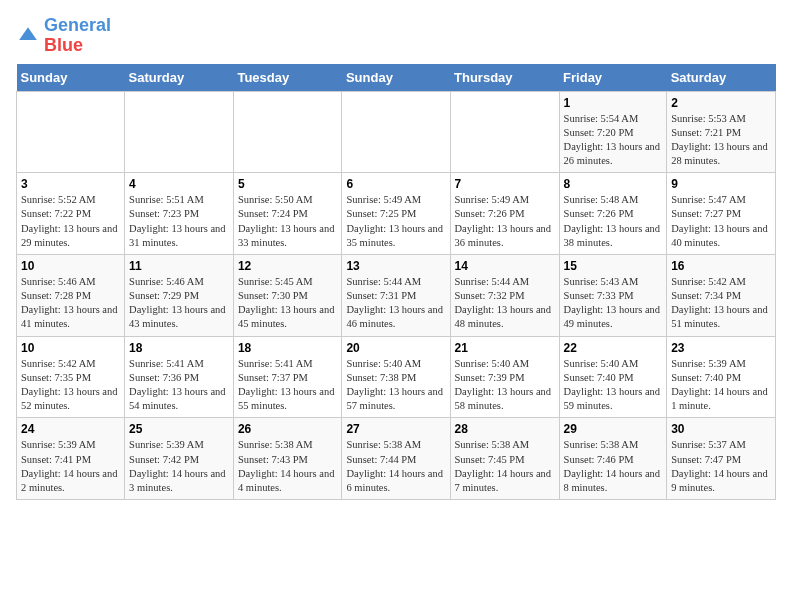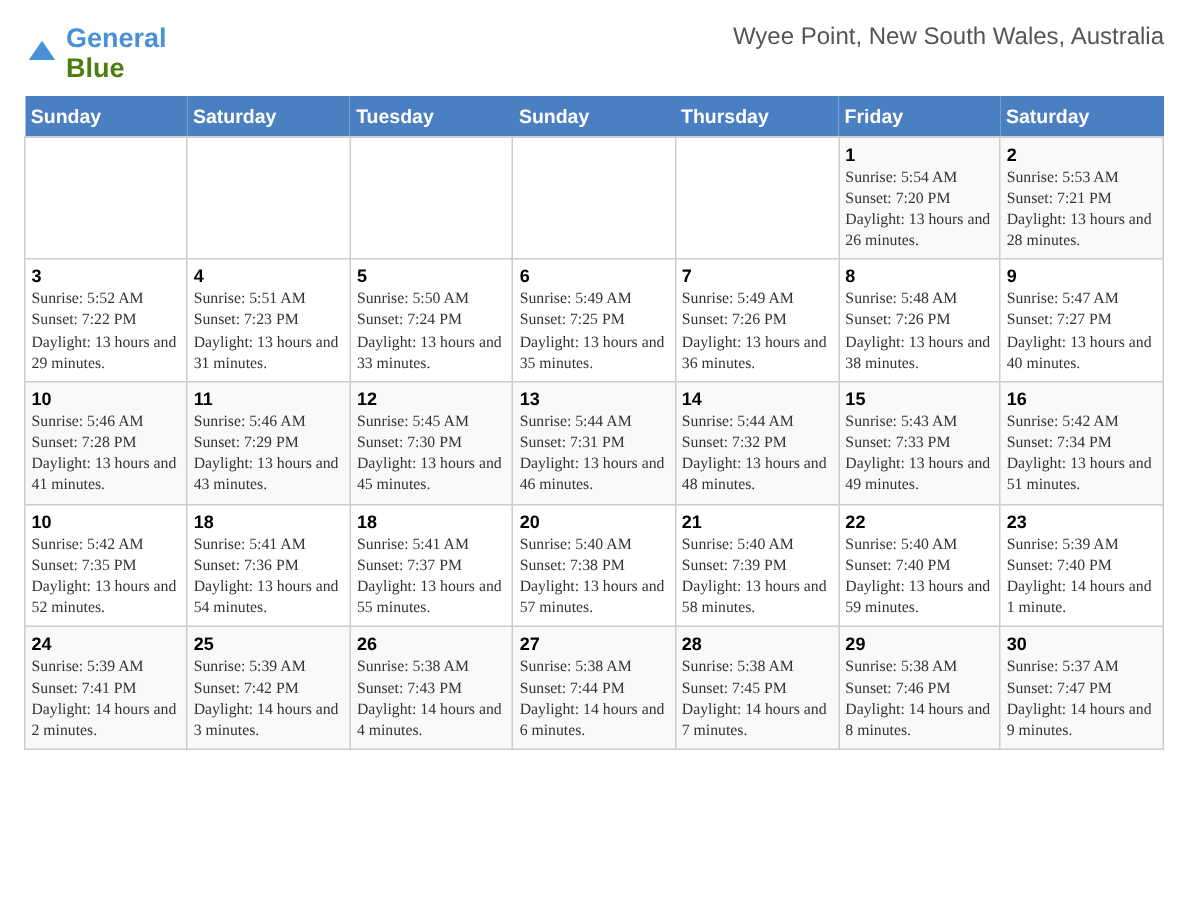--- a/index.html
+++ b/index.html
@@ -6,21 +6,20 @@
     body {
       font-family: Arial, sans-serif;
       background: #fff;
       width: 792px;
       min-height: 612px;
       padding: 16px;
     }
     .header-section {
       display: flex;
       align-items: flex-start;
-      justify-content: space-between;
       margin-bottom: 8px;
     }
     .logo {
       display: flex;
       align-items: center;
       gap: 4px;
     }
     .logo-text {
       font-size: 18px;
       font-weight: bold;
@@ -92,25 +91,24 @@
 </head>
 <body>
 
 <div class="header-section">
   <div class="logo">
     <svg class="logo-icon" viewBox="0 0 30 30">
       <polygon points="15,4 26,20 4,20" fill="#4a90d9"></polygon>
     </svg>
     <div class="logo-text">
       <div><span>General</span></div>
-      <div style="color:#4d7c0f;">Blue</div>
+      <div style="color:#ef4444;">Blue</div>
     </div>
   </div>
   <div class="title-block">
-    <div class="subtitle">Wyee Point, New South Wales, Australia</div>
   </div>
 </div>
 
 <table>
   <thead>
     <tr>
     <th>Sunday</th>
         <th>Saturday</th>
         <th>Tuesday</th>
         <th>Sunday</th>

